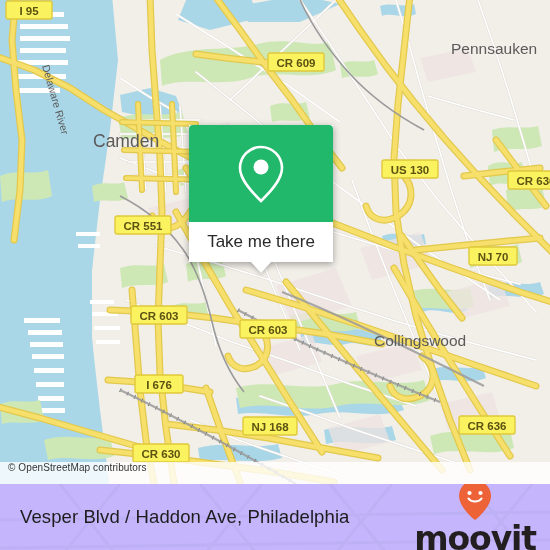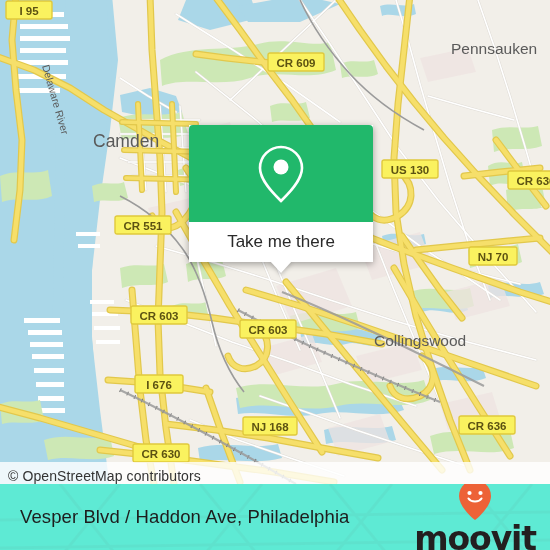--- a/index.html
+++ b/index.html
@@ -16,32 +16,32 @@
     position:absolute;left:0;top:0;width:550px;height:484px;
     background:#F2EFE9;
     overflow:hidden;
   }
   .map-svg{position:absolute;left:0;top:0;}
 
   
   .attrib{
     position:absolute;left:0;bottom:0;
     height:22px;width:100%;
-    display:flex;align-items:flex-end;
+    display:flex;align-items:flex-start;
     background:rgba(255,255,255,0.80);
-    font-size:14px;color:#333;
+    font-size:10px;color:#333;
     padding-left:8px;
     box-sizing:border-box;
     letter-spacing:.1px;
   }
 
   
   .callout{
     position:absolute;left:189px;top:125px;
-    width:184px;
+    width:144px;
     border-radius:0;
     background:#fff;
     box-shadow:0 2px 7px rgba(0,0,0,.35);
     overflow:visible;
   }
   .callout-green{
     height:97px;
     background:#21B86B;
     border-radius:4px 4px 0 0;
     display:flex;align-items:center;justify-content:center;
@@ -59,21 +59,21 @@
     border-left:11px solid transparent;
     border-right:11px solid transparent;
     border-top:12px solid #fff;
     filter:drop-shadow(0 2px 2px rgba(0,0,0,.22));
     z-index:1;
   }
 
   
   .footer{
     position:absolute;left:0;top:484px;width:550px;height:66px;
-    background:#5eead4;
+    background:#c4b5fd;
     overflow:hidden;
   }
   .footer-watermark{position:absolute;left:0;top:-484px;opacity:.055;}
   .footer-inner{
     position:relative;z-index:2;
     height:100%;width:100%;
     display:flex;align-items:center;
     box-sizing:border-box;
     padding:0 14px 0 20px;
   }

